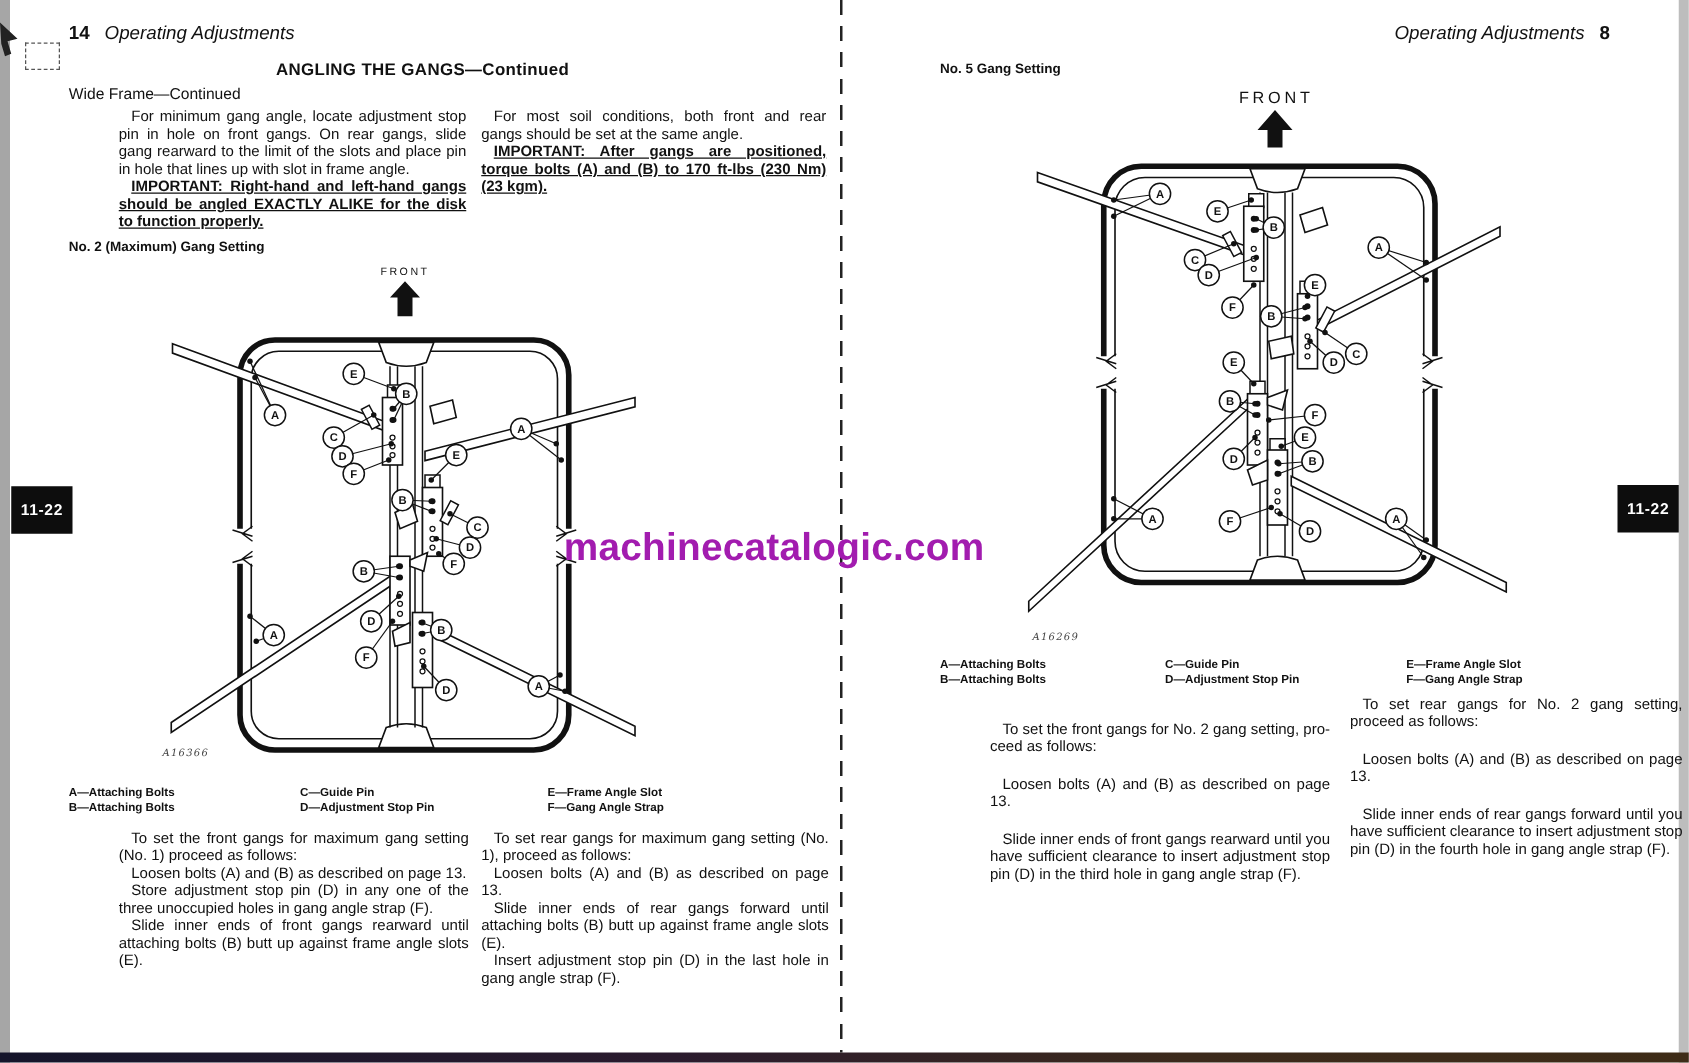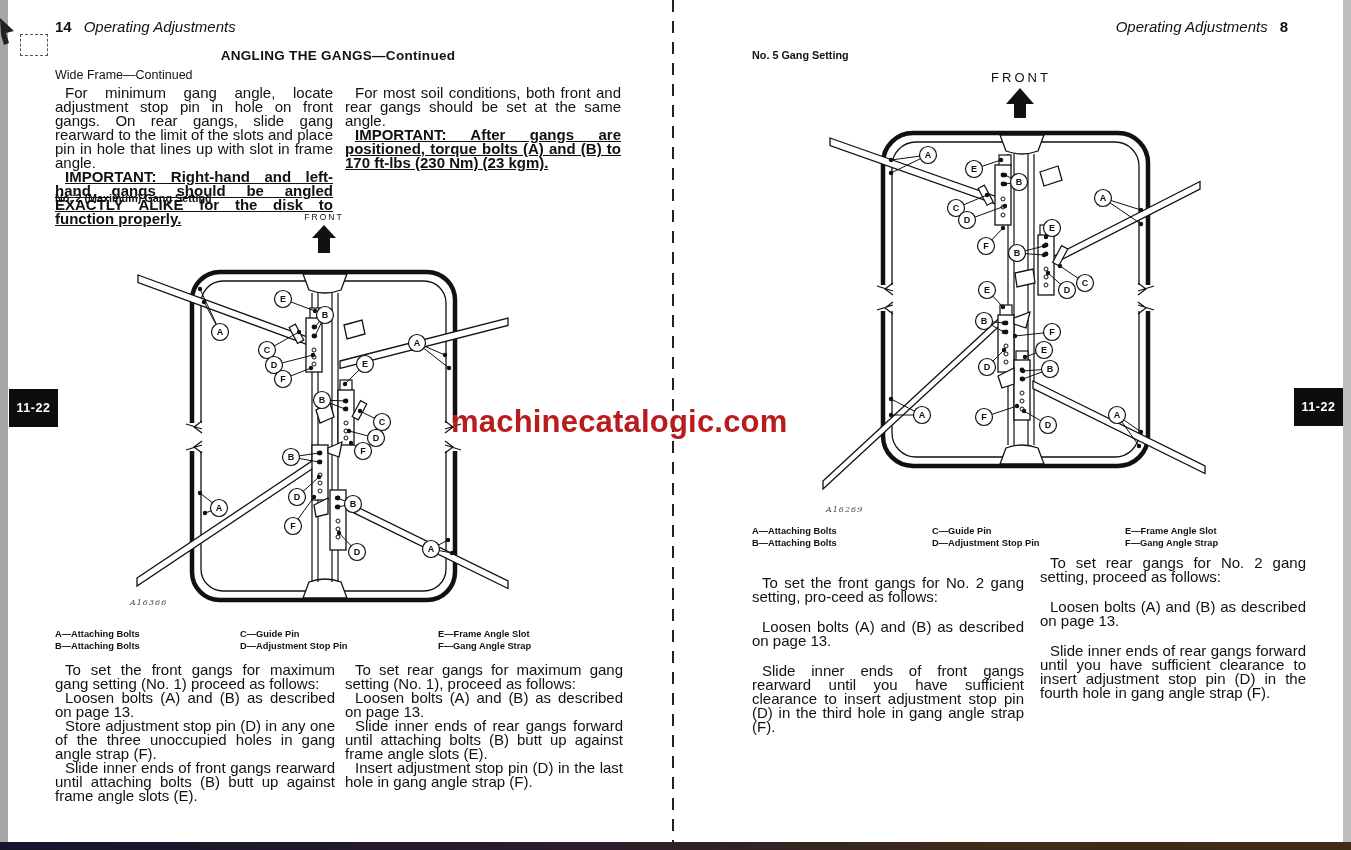--- a/index.html
+++ b/index.html
@@ -20,21 +20,21 @@
   .runhead{font-size:15px;line-height:13px;white-space:nowrap;}
   .runhead .num{font-weight:bold;}
   .runhead .ital{font-style:italic;margin:0 0 0 12px;}
   .runhead-r{display:flex;gap:12px;align-items:baseline;}
   .runhead-r .ital{margin:0;}
   
   .title{font-weight:bold;font-size:13.5px;letter-spacing:.3px;text-align:center;}
   .subhead{font-weight:normal;font-size:12.5px;}
   .secthead{font-weight:bold;font-size:10.8px;}
   
-  .col{font-size:15px;line-height:14px;text-align:justify;}
+  .col{font-size:12px;line-height:14px;text-align:justify;margin-left:40px;}
   .col p{margin:0;text-indent:10px;}
   .col p.sp2{margin-top:16px;}
   .bold{font-weight:bold;text-decoration:underline;}
   
   .legend{display:flex;font-size:9.3px;font-weight:bold;line-height:11.5px;white-space:nowrap;}
   .legend div{margin:0;}
   
   .spine-tab{width:49px;height:38px;background:#0d0d0d;color:#fff;
     display:flex;align-items:center;justify-content:center;
     font-weight:bold;font-size:12.5px;letter-spacing:.5px;}
@@ -472,13 +472,13 @@
 </div>
 <div class="abs col" style="left:1040px;top:556px;width:266px">
   <p>To set rear gangs for No. 2 gang setting, proceed as follows:</p>
   <p class="sp2">Loosen bolts (A) and (B) as described on page 13.</p>
   <p class="sp2">Slide inner ends of rear gangs forward until you have sufficient clearance to insert adjustment stop pin (D) in the fourth hole in gang angle strap (F).</p>
 </div>
 
 <div class="abs spine-tab" style="left:9px;top:389px">11-22</div>
 <div class="abs spine-tab" style="left:1294px;top:388px">11-22</div>
 
-<div class="abs watermark" style="left: 451px; top: 404px; color: #b91c1c;">machinecatalogic.com</div>
+<div class="abs watermark" style="left: 451px; top: 420px; color: #a21caf;">machinecatalogic.com</div>
 
 </body></html>

